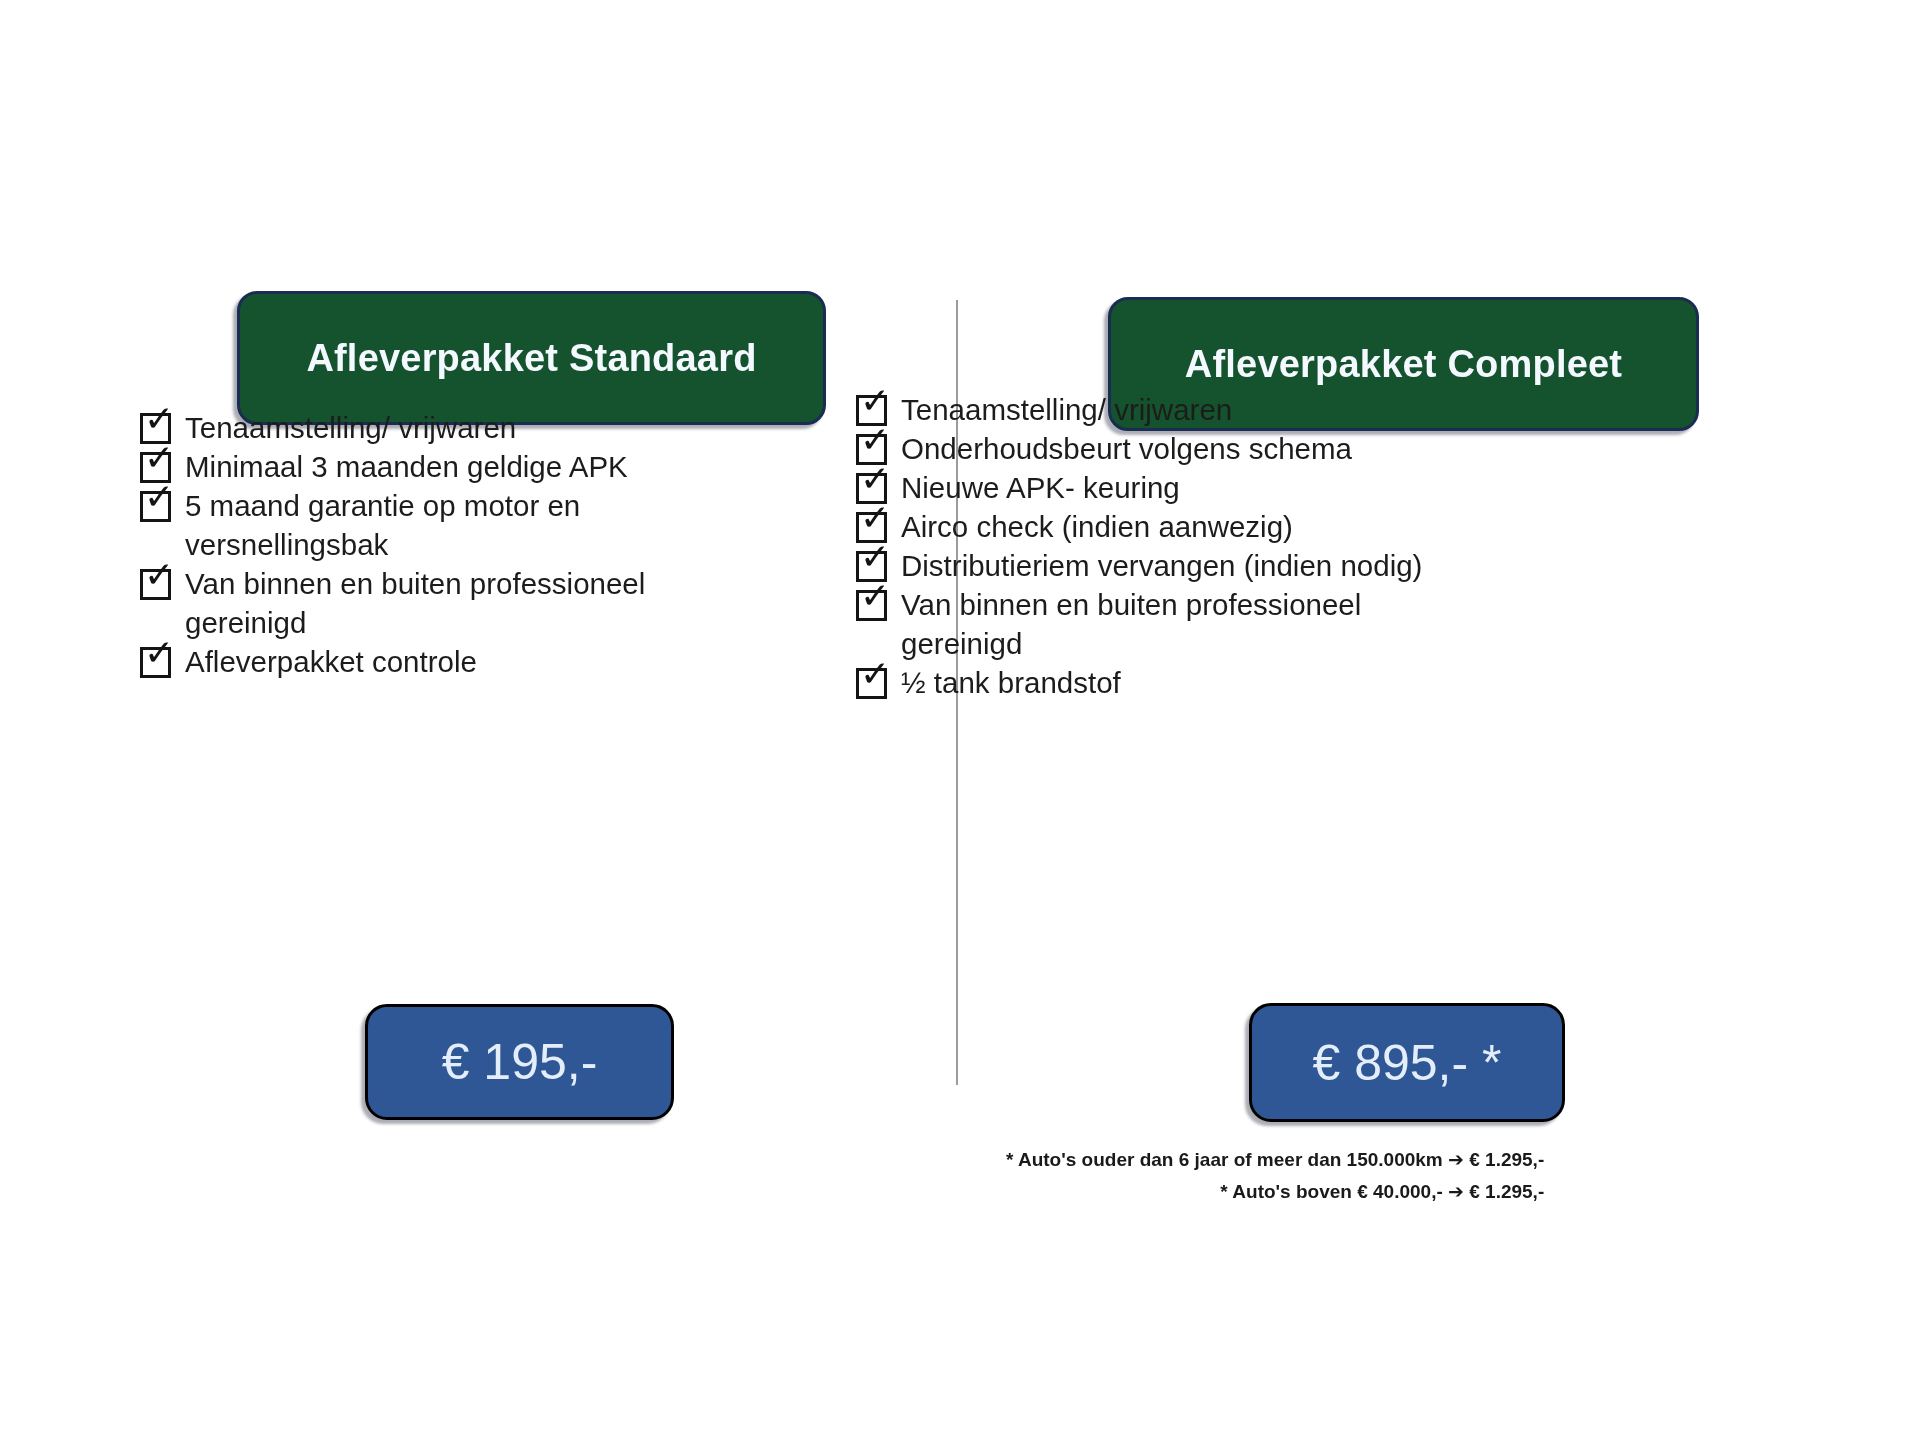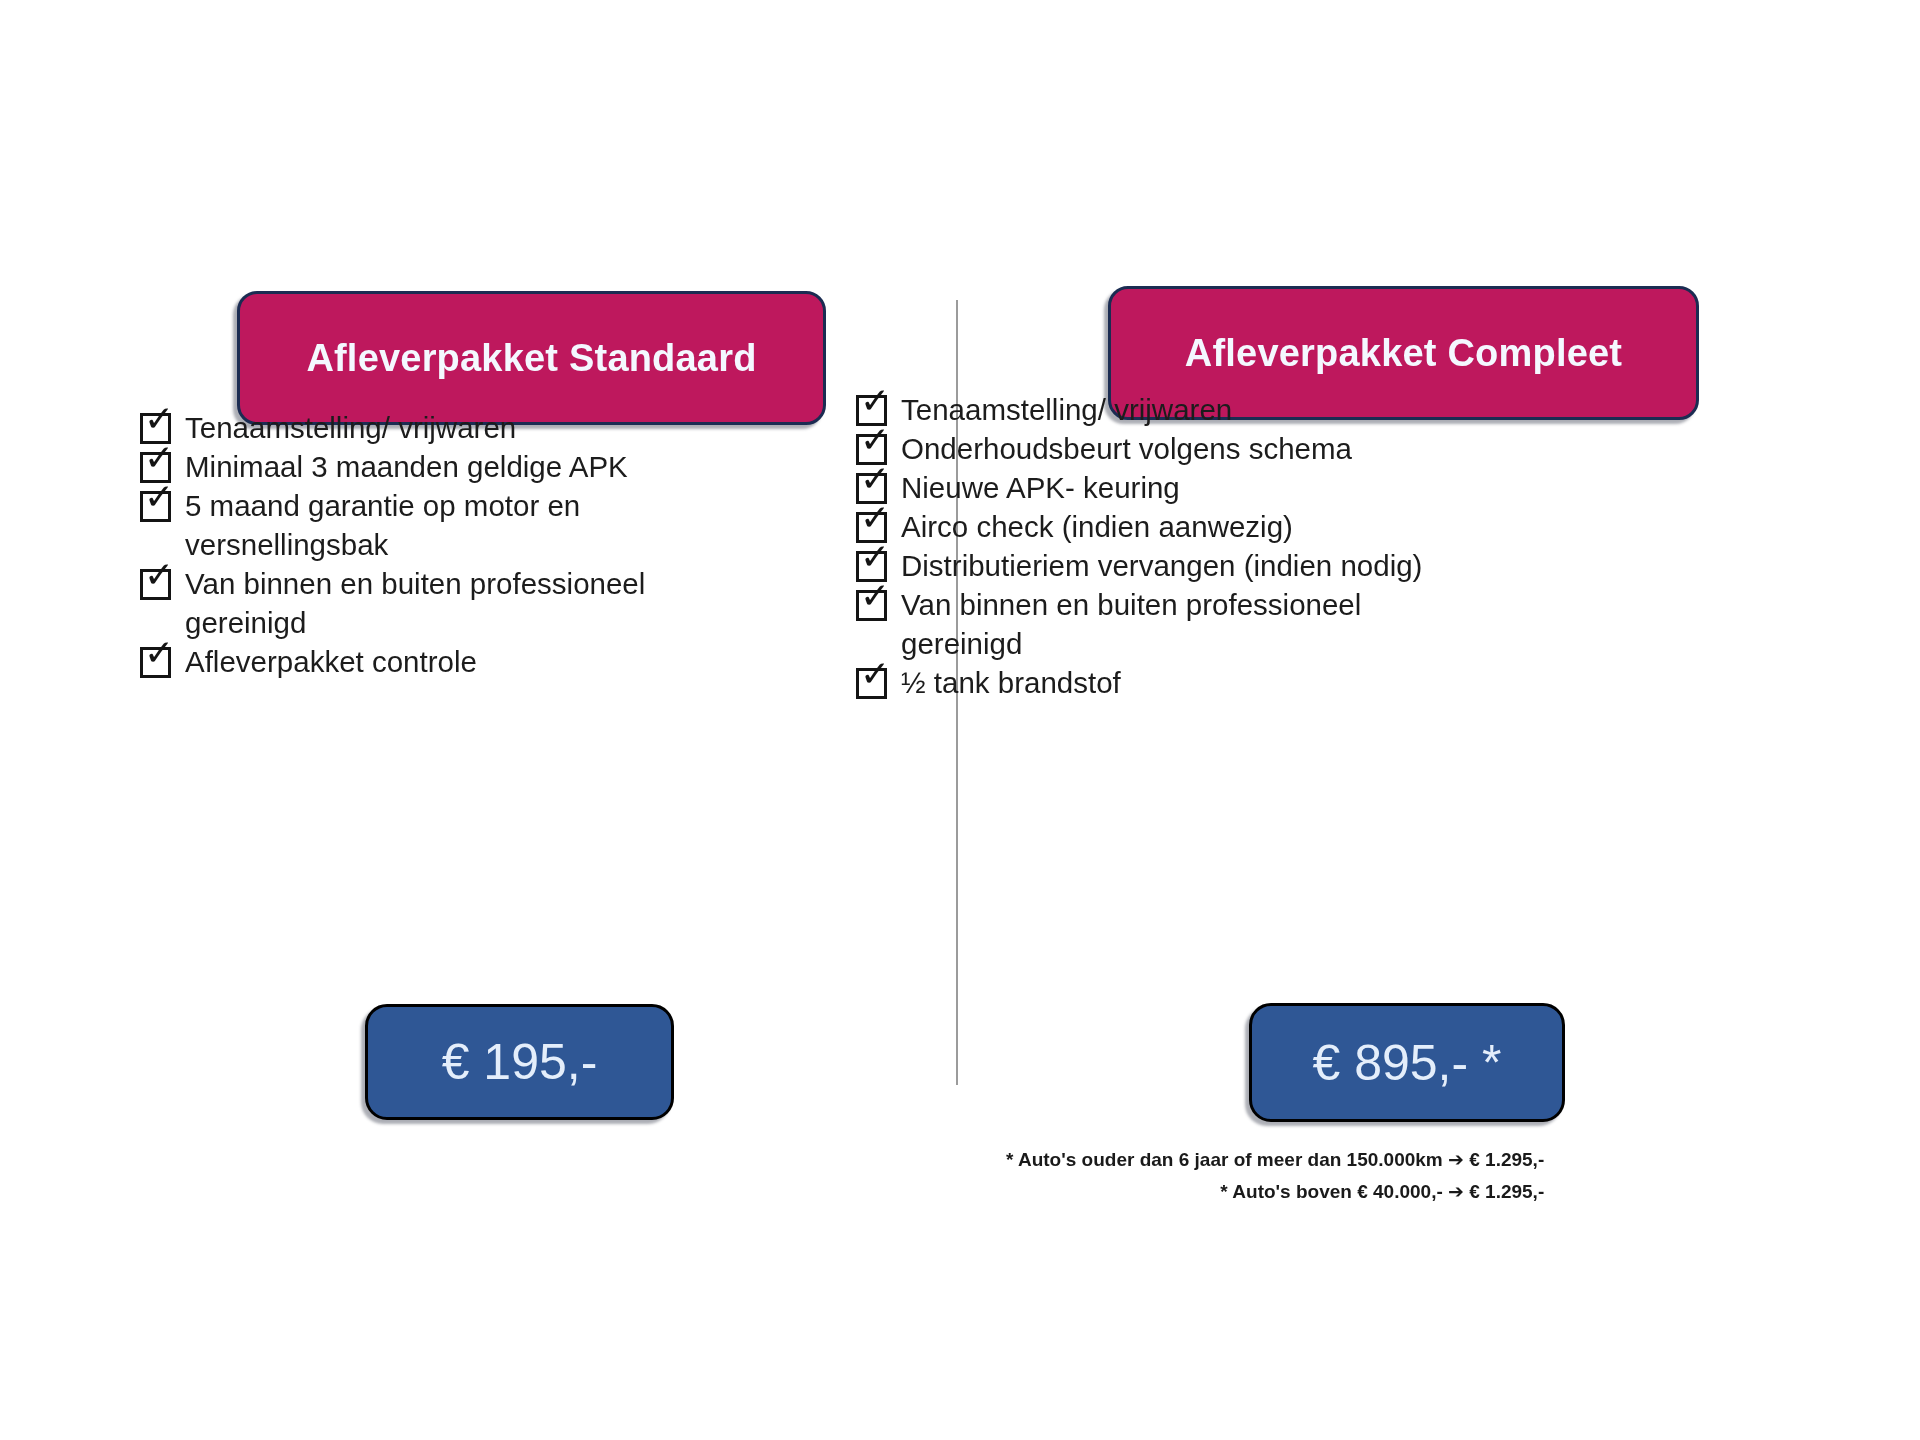--- a/index.html
+++ b/index.html
@@ -4,28 +4,28 @@
 <style>
   html,body { margin:0; padding:0; }
   body {
     width:1920px; height:1440px; background:#ffffff;
     font-family:"Liberation Sans", sans-serif;
     position:relative; overflow:hidden;
   }
   .slide { position:absolute; inset:0; }
 
   .header-box {
-    position:absolute; background:#be185d; border:3px solid #1b2c52;
+    position:absolute; background:#14532d; border:3px solid #1b2c52;
     border-radius:20px; display:flex; align-items:center; justify-content:center;
     color:#f4f8ff; font-weight:bold; font-size:38px;
     box-shadow:-4px 4px 3px rgba(70,75,90,0.45);
     letter-spacing:0.2px;
   }
   #hdr-left  { left:237px;  top:291px; width:583px; height:128px; }
-  #hdr-right { left:1108px; top:286px; width:585px; height:128px; }
+  #hdr-right { left:1108px; top:297px; width:585px; height:128px; }
 
   .divider { position:absolute; left:956px; top:300px; width:2px; height:785px; background:#9b9b9b; }
 
   .checklist { position:absolute; display:flex; flex-direction:column; }
   #list-left  { left:140px; top:408px; width:585px; }
   #list-right { left:856px; top:390px; width:610px; }
 
   .row { display:flex; gap:14px; font-size:29.5px; line-height:39px; color:#1c1c1c; }
   .checkbox {
     flex:none; width:25px; height:25px; border:3px solid #141414;

